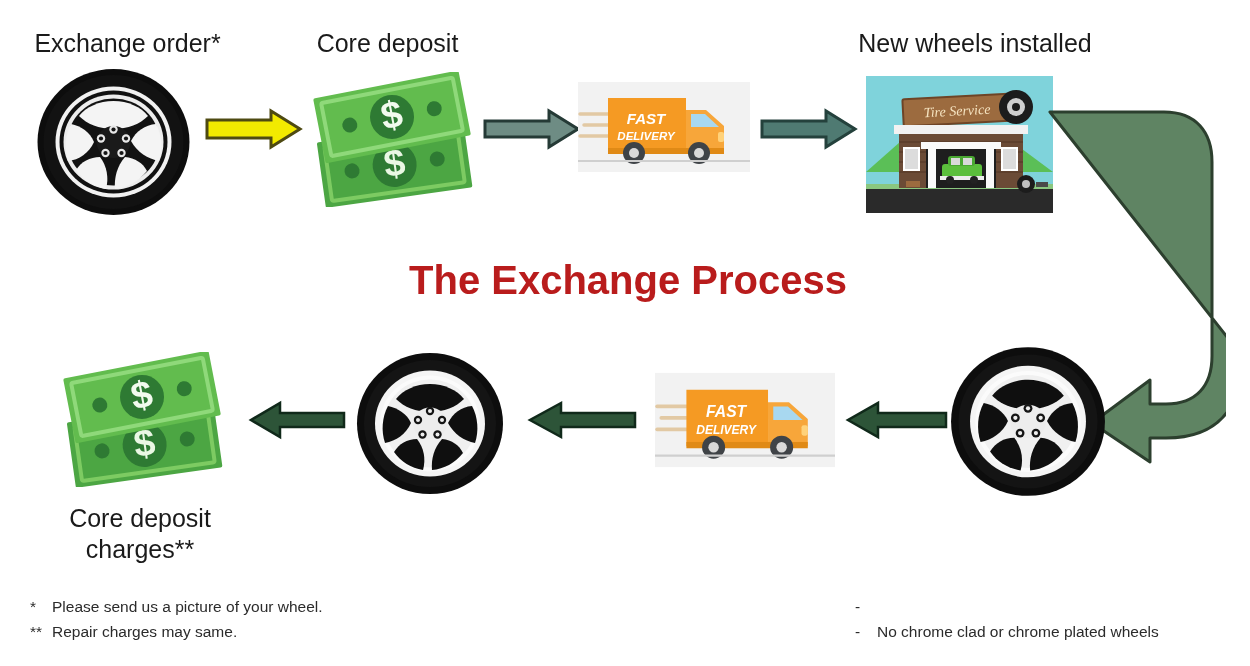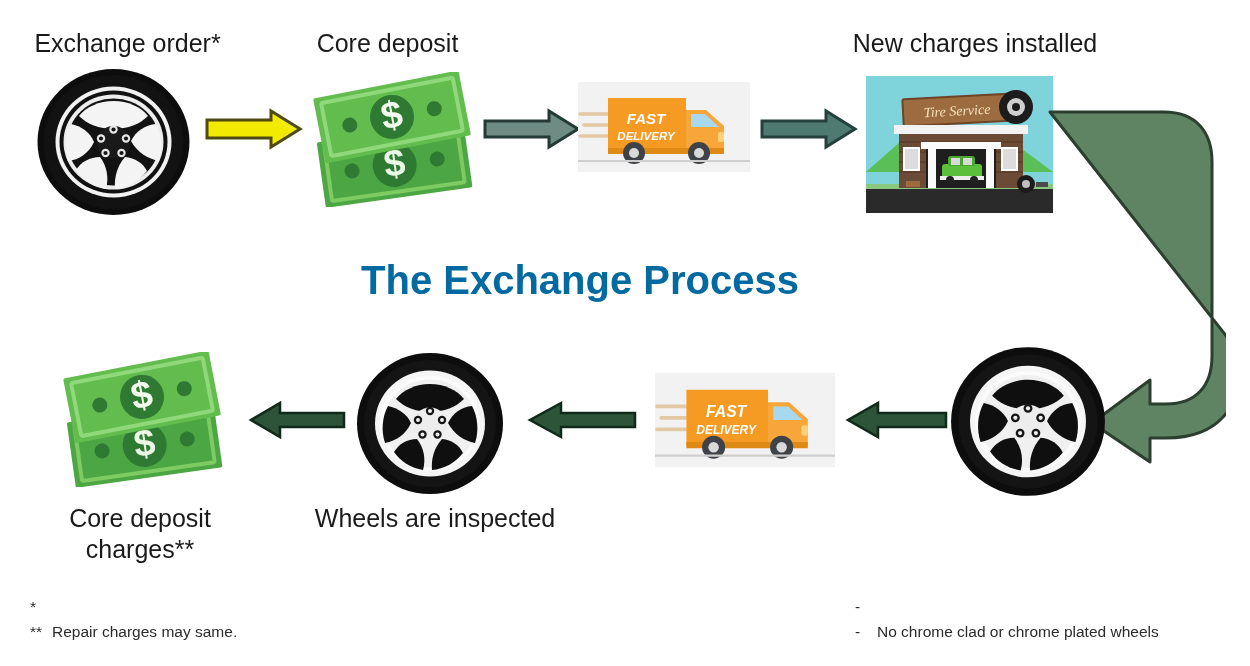--- a/index.html
+++ b/index.html
@@ -69,21 +69,21 @@
 </style>
 </head>
 <body>
 
 <div id="canvas">
 
   <div class="abs step-label" style="left:0px; top:28px; width:255px;">Exchange order*</div>
 
   <div class="abs step-label" style="left:280px; top:28px; width:215px;">Core deposit</div>
 
-  <div class="abs step-label" style="left:795px; top:28px; width:360px;">New charges installed</div>
+  <div class="abs step-label" style="left:795px; top:28px; width:360px;">New wheels installed</div>
 
   <div class="abs" style="left:36px; top:68px;">
     <svg class="wheel" width="155" height="148" viewBox="0 0 155 148">
       <ellipse cx="77.5" cy="74" rx="76" ry="73" fill="#0d0d0d"></ellipse>
       <ellipse cx="77.5" cy="74" rx="70" ry="67" fill="#121212"></ellipse>
       <ellipse cx="77.5" cy="74" rx="58" ry="55.5" fill="#f2f2f2"></ellipse>
       <ellipse cx="77.5" cy="74" rx="54" ry="51.5" fill="#111"></ellipse>
       <ellipse cx="77.5" cy="74" rx="50" ry="47.5" fill="#ededed"></ellipse>
       <ellipse cx="77.5" cy="74" rx="46" ry="43.5" fill="#121212"></ellipse>
 
@@ -256,21 +256,21 @@
       <path d="M30 40 L118 40 C130 40 134 48 134 60 L134 248 C134 262 128 268 118 268 L96 268 L96 286 L58 319 L96 350 L96 336 L120 336 C156 336 176 304 176 250 L176 60 C176 22 152 6 118 6 L30 6 Z" fill="#ffffff" opacity="0"></path>
     </svg>
   </div>
 
   <div class="abs" style="left:1046px; top:104px; pointer-events:none;">
     <svg width="180" height="360" viewBox="0 0 180 360">
       <path d="M4 40 L118 40 C140 40 140 46 140 62 L140 248 C140 266 130 272 116 272 L98 272 L98 252 L30 319 L98 386 L98 364 L116 364 C178 364 200 316 200 248 L200 62 C200 4 166 -20 118 -20 L4 -20 Z" fill="none"></path>
     </svg>
   </div>
 
-  <div class="abs title" style="left: 0px; top: 258px; width: 1160px; color: #0369a1;">The Exchange Process</div>
+  <div class="abs title" style="left: 0px; top: 258px; width: 1160px; color: #b91c1c; padding-left: 48px;">The Exchange Process</div>
 
   <div class="abs" style="left:55px; top:352px;">
     <svg class="money" width="175" height="135" viewBox="0 0 175 135">
       <g transform="rotate(-8 87 67)">
         <rect x="12" y="60" width="148" height="66" rx="2" fill="#4CA643"></rect>
         <rect x="19" y="66" width="134" height="54" rx="2" fill="none" stroke="#7DCB62" stroke-width="4"></rect>
         <circle cx="86" cy="93" r="22" fill="#2E7A33"></circle>
         <text x="86" y="104" font-family="Liberation Sans, sans-serif" font-size="38" font-weight="bold" fill="#EAF7E4" text-anchor="middle">$</text>
         <circle cx="43" cy="93" r="7.5" fill="#2E7A33"></circle>
         <circle cx="129" cy="93" r="7.5" fill="#2E7A33"></circle>
@@ -386,26 +386,26 @@
           <circle cx="62" cy="68" r="2" fill="#eee"></circle>
       </g>
     </svg>
   </div>
 
   <div class="abs step-label wrap" style="left:20px; top:503px; width:240px;">
     <span>Core deposit</span><br>
     <span>charges**</span>
   </div>
 
-  <div class="abs step-label" style="left:290px; top:503px; width:290px;">Wheels are inspected</div>
 
 
   <div class="abs" style="left:30px; top:594px; width:420px;">
     <div class="footnote footnote-row">
       <span class="footnote-mark">*</span>
+      <span>Please send us a picture of your wheel.</span>
     </div>
     <div class="footnote footnote-row">
       <span class="footnote-mark">**</span>
       <span>Repair charges may same.</span>
     </div>
   </div>
 
   <div class="abs" style="left:855px; top:594px; width:390px;">
     <div class="footnote footnote-row">
       <span class="footnote-mark">-</span>

